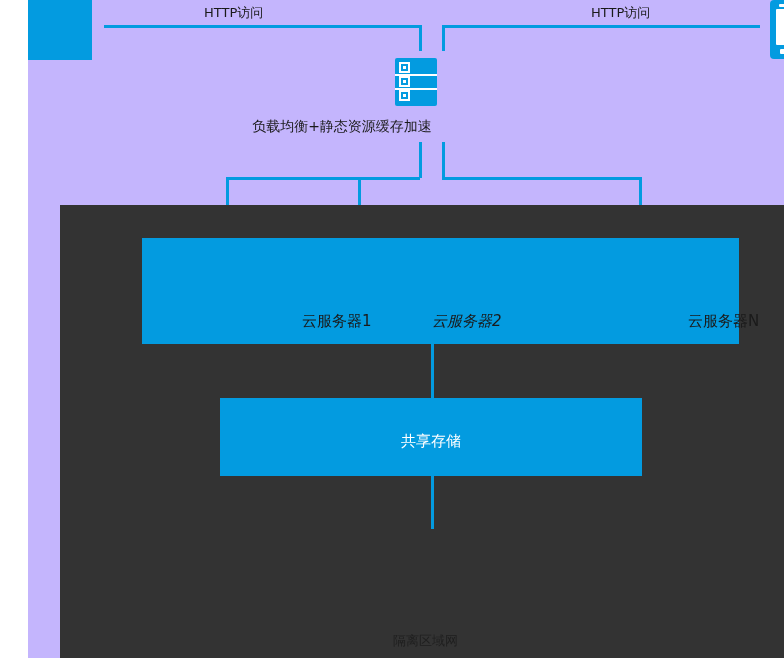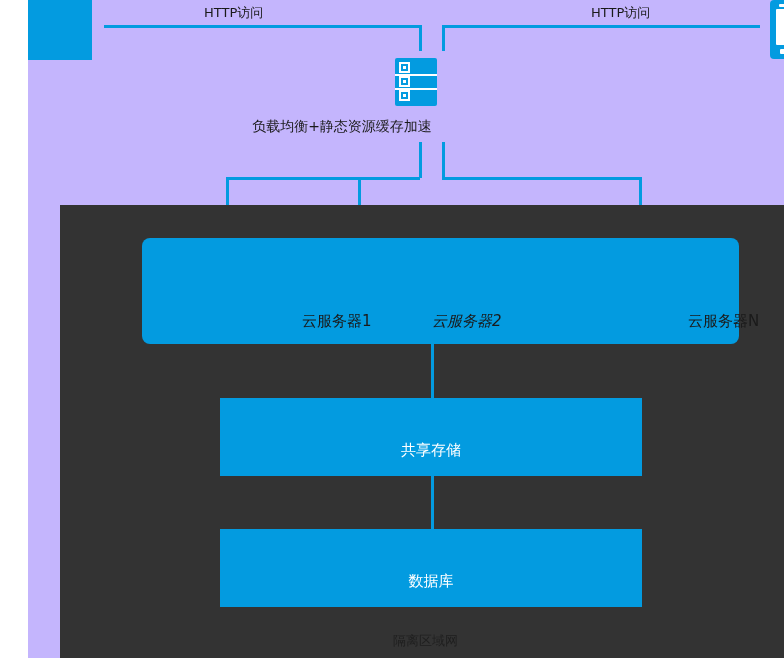--- a/index.html
+++ b/index.html
@@ -158,37 +158,36 @@
   }
 
   
   .box {
     position: absolute;
     background: #039BE0;
   }
   .box-center-label {
     position: absolute;
     left: 0;
-    top: 13px;
+    top: 4px;
     width: 100%;
     height: 100%;
     display: flex;
     align-items: center;
     justify-content: center;
     color: #ffffff;
     font-size: 15px;
     white-space: nowrap;
   }
 
   .servers-box {
     left: 114px;
     top: 238px;
     width: 597px;
     height: 106px;
-    border-radius: 8px;
   }
   .server-name {
     position: absolute;
     top: 74px;
     font-size: 15px;
     color: #1a1a1a;
     white-space: nowrap;
   }
   .sn1 { left: 160px; }
   .sn2 { left: 290px; font-style: italic; }
@@ -266,17 +265,14 @@
   </div>
 
   <div class="vline" style="left:403px; top:344px; height:54px;"></div>
 
   <div class="box storage-box">
     <div class="box-center-label">共享存储</div>
   </div>
 
   <div class="vline" style="left:403px; top:476px; height:53px;"></div>
 
-  <div class="box db-box">
-    <div class="box-center-label">数据库</div>
-  </div>
 
 </div>
 
 </body></html>

